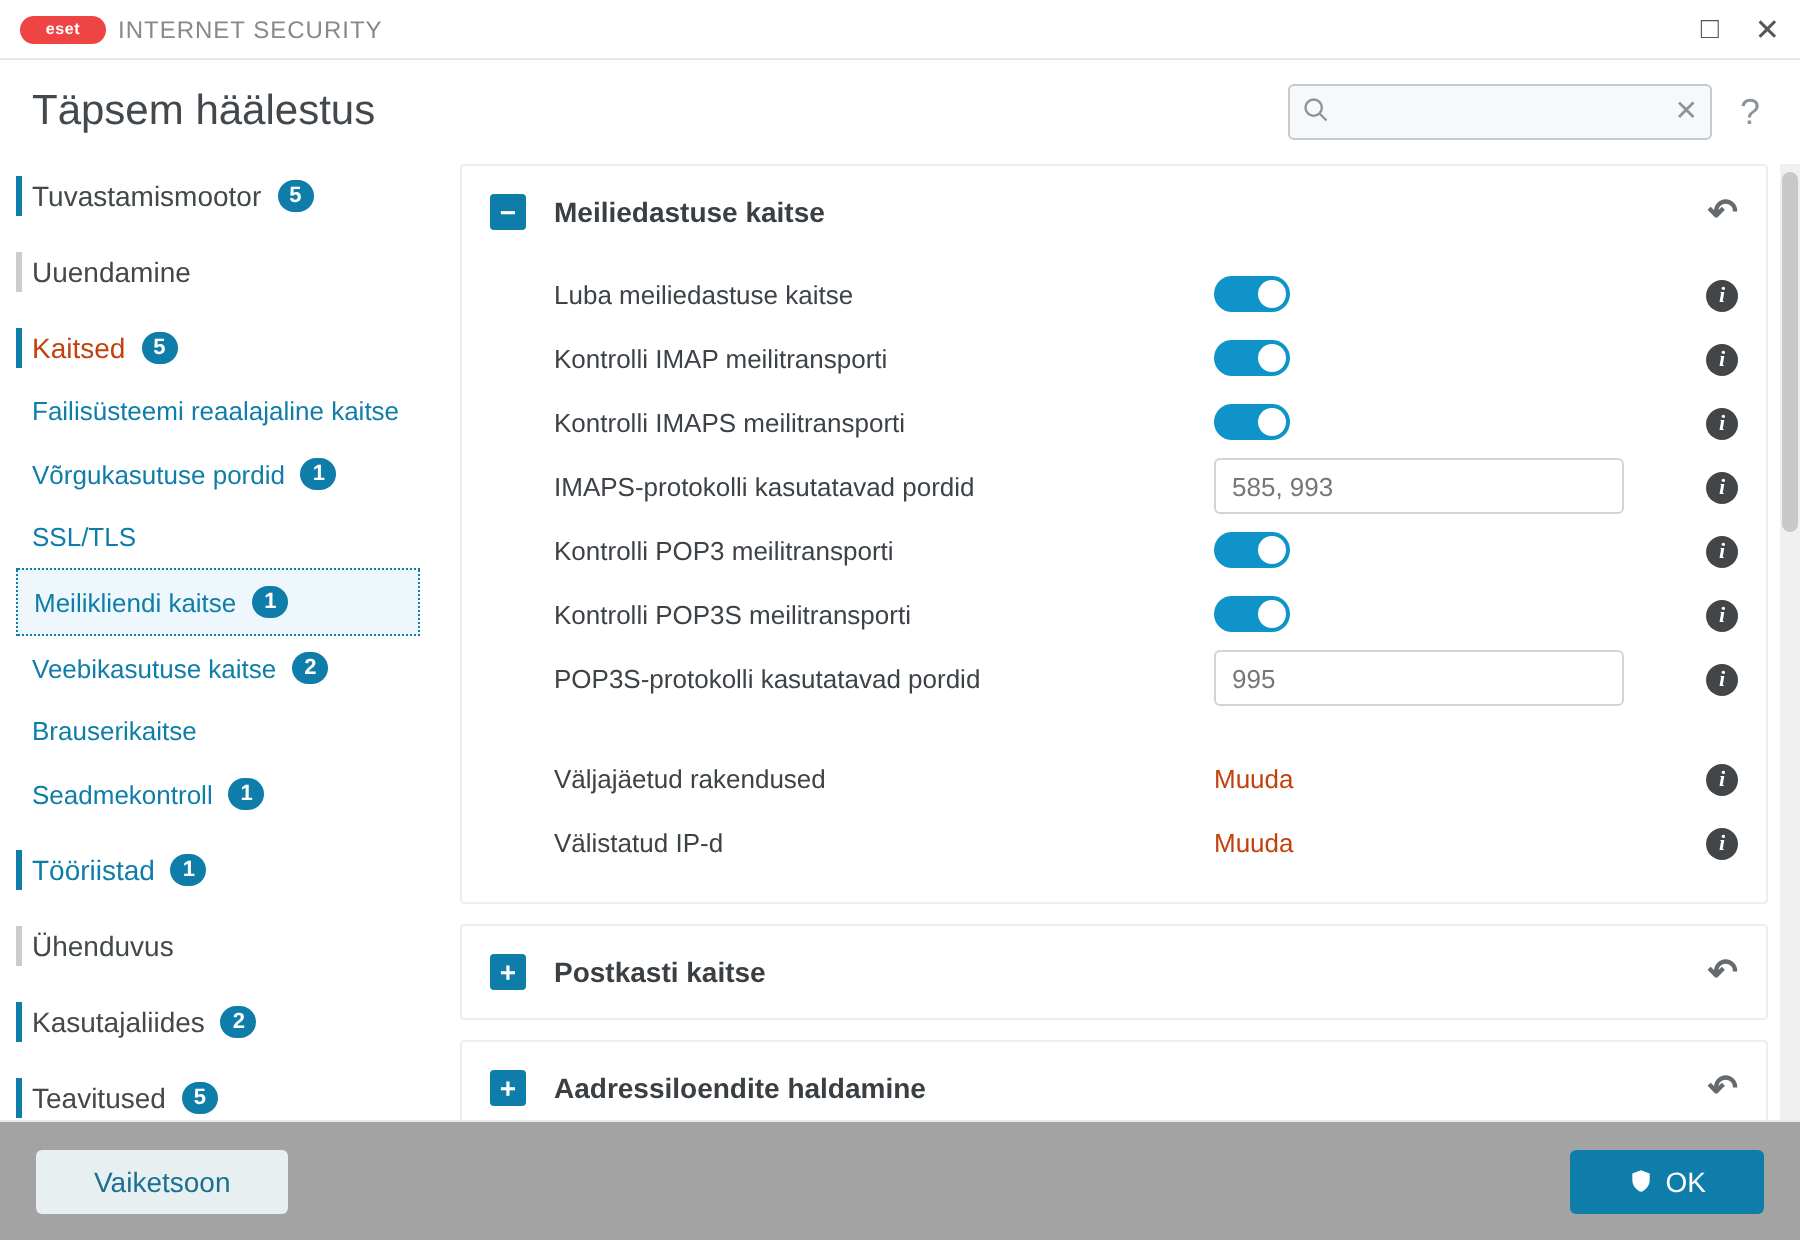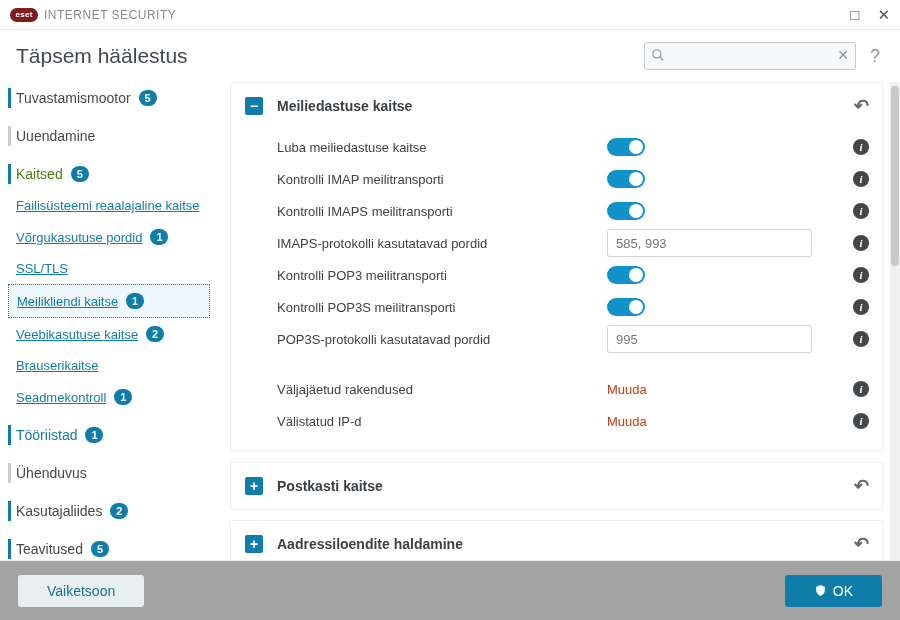--- a/index.html
+++ b/index.html
@@ -1,37 +1,37 @@
 <!DOCTYPE html>
 <html><head>
   <meta charset="utf-8">
   <style>
     * { box-sizing: border-box; margin: 0; padding: 0; }
     body { font-family: "Segoe UI", Arial, sans-serif; font-size: 13px; color: #333; background: #fff; width: 900px; height: 620px; overflow: hidden; }
     
     .titlebar { height: 30px; display: flex; align-items: center; padding: 0 10px; border-bottom: 1px solid #e8e8e8; }
     .logo { display: flex; align-items: center; gap: 6px; }
-    .logo-badge { width: 28px; height: 14px; background: #7f1d1d; border-radius: 7px; display: flex; align-items: center; justify-content: center; color: #fff; font-size: 8px; font-weight: bold; letter-spacing: 0.3px; }
+    .logo-badge { width: 43px; height: 14px; background: #ef4444; border-radius: 7px; display: flex; align-items: center; justify-content: center; color: #fff; font-size: 8px; font-weight: bold; letter-spacing: 0.3px; }
     .logo-text { color: #898989; font-size: 12px; letter-spacing: 0.5px; }
     .window-controls { margin-left: auto; display: flex; gap: 18px; color: #555; }
     .window-controls span { cursor: pointer; font-size: 15px; }
     
     .header-row { display: flex; align-items: center; padding: 12px 20px 12px 16px; }
     .page-title { font-size: 21px; color: #43484d; font-weight: 400; }
     .search-wrap { margin-left: auto; position: relative; }
     .search-input { width: 212px; height: 28px; border: 1px solid #c3cbd0; border-radius: 3px; padding: 0 26px; font-size: 13px; background: #f7f8f9; }
     .search-icon-left { position: absolute; left: 7px; top: 6px; color: #8a949c; font-size: 13px; }
     .search-icon-clear { position: absolute; right: 7px; top: 5px; color: #8a949c; font-size: 14px; cursor: pointer; }
     .help-icon { margin-left: 14px; color: #8a949c; font-size: 18px; cursor: pointer; }
 
     .main { display: flex; height: 512px; }
     
     .sidebar { width: 218px; padding: 0 0 0 0; overflow-y: auto; }
     .nav-item { display: flex; align-items: center; padding: 8px 12px 8px 16px; font-size: 14px; color: #434849; cursor: pointer; position: relative; }
-    .nav-item.sub { padding-left: 16px; font-size: 13px; color: #0f7da9; text-decoration: underline; }
+    .nav-item.sub { padding-left: 16px; font-size: 13px; color: #0f7da9; }
     .nav-item.top { font-weight: 400; text-align: center; }
     .nav-item.top::before { content: ""; position: absolute; left: 8px; top: 6px; bottom: 6px; width: 3px; background: transparent; }
     .nav-item.top.linked::before { background: #0f7da9; }
     .nav-item.top.plain::before { background: #ccc; }
     .nav-item.selected { border: 1px dotted #0f7da9; background: #eef7fb; margin: 0 8px 0 8px; padding-left: 8px; }
     .nav-item .lbl { flex: 0 1 auto; }
     .nav-item.sub .lbl { color: #0f7da9; }
     .badge { display: inline-flex; align-items: center; justify-content: center; min-width: 18px; height: 16px; background: #0f7da9; color: #fff; border-radius: 9px; font-size: 11px; font-weight: 600; margin-left: 8px; padding: 0 5px; }
     .nav-group-space { height: 6px; }
 
@@ -103,21 +103,21 @@
     <div class="nav-item top linked">
       <span class="lbl">Tuvastamismootor</span>
       <span class="badge">5</span>
     </div>
     <div class="nav-group-space"></div>
     <div class="nav-item top plain">
       <span class="lbl">Uuendamine</span>
     </div>
     <div class="nav-group-space"></div>
     <div class="nav-item top linked">
-      <span class="lbl" style="color:#4d7c0f">Kaitsed</span>
+      <span class="lbl" style="color:#c2410c">Kaitsed</span>
       <span class="badge">5</span>
     </div>
     <div class="nav-item sub">
       <span class="lbl">Failisüsteemi reaalajaline kaitse</span>
     </div>
     <div class="nav-item sub">
       <span class="lbl">Võrgukasutuse pordid</span>
       <span class="badge">1</span>
     </div>
     <div class="nav-item sub">

